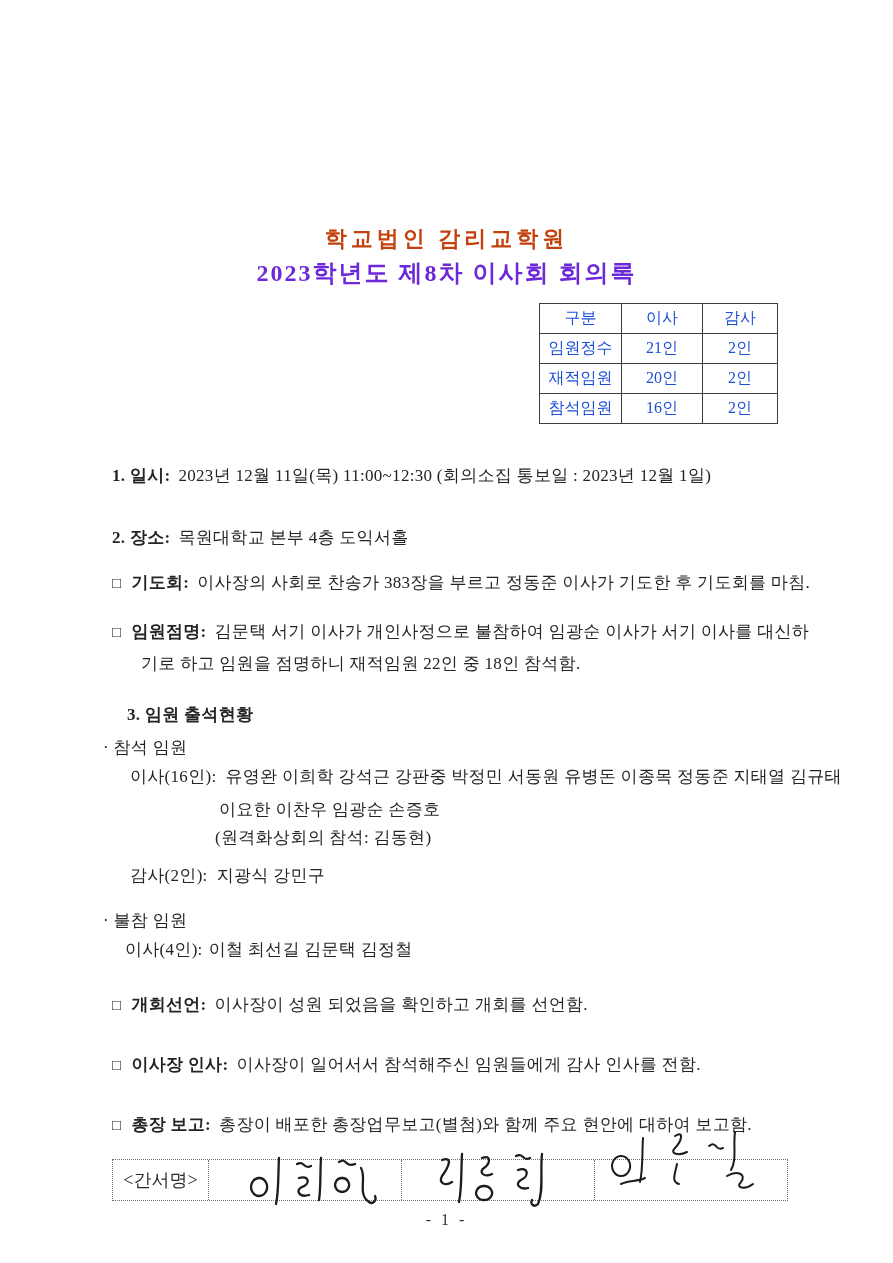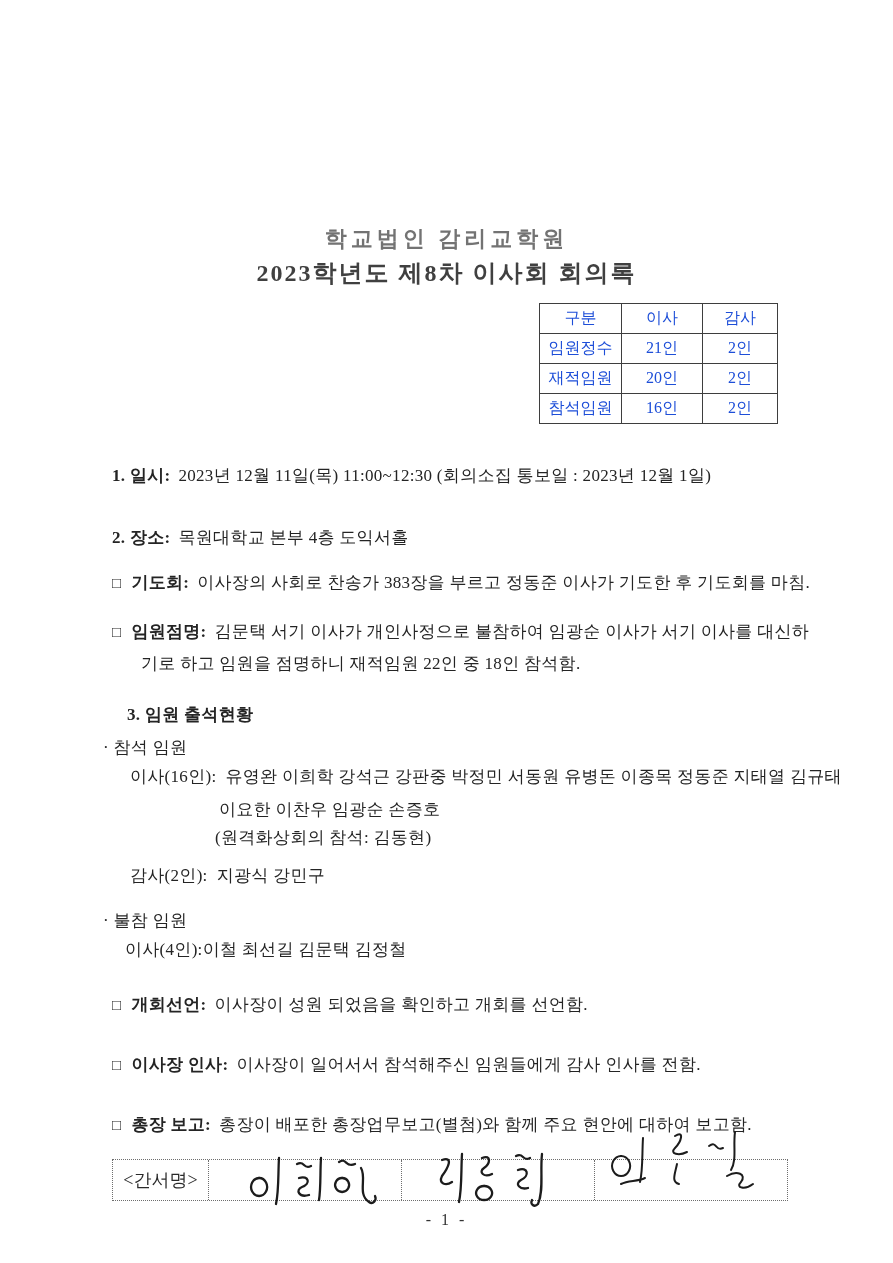--- a/index.html
+++ b/index.html
@@ -20,23 +20,23 @@
   
   .stamp { position:absolute; left:670px; top:96px; width:92px; height:108px;
            border:1.6px solid #4a4a4a; box-sizing:border-box; background:#fff; }
   .stamp-title { height:33px; border-bottom:1.4px solid #4a4a4a; display:flex;
                  align-items:center; justify-content:center; font-size:17px; letter-spacing:4px; color:#2a2a2a; }
   .stamp-sig { position:relative; height:72px; overflow:visible; }
   .stamp-sig svg { position:absolute; left:2px; top:4px; overflow:visible; }
 
   
   .title1 { position:absolute; top:224px; left:0; width:100%; text-align:center;
-            font-size:22px; font-weight:bold; letter-spacing:4px; color:#737373; }
+            font-size:22px; font-weight:bold; letter-spacing:4px; color:#c2410c; }
   .title2 { position:absolute; top:257px; left:0; width:100%; text-align:center;
-            font-size:24px; font-weight:bold; letter-spacing:2px; color:#404040; }
+            font-size:24px; font-weight:bold; letter-spacing:2px; color:#6d28d9; }
 
   
   table.att { position:absolute; left:539px; top:303px; border-collapse:collapse; }
   table.att td, table.att th { border:1.6px solid #3e3e3e; text-align:center;
         font-size:16px; font-weight:normal; color:#1d4ed8; height:30px; padding:0 4px; box-sizing:border-box; }
   .c0 { width:82px; } .c1 { width:81px; } .c2 { width:75px; }
 
   
   .sig-strip { position:absolute; left:112px; top:1159px; width:676px; height:42px;
                border:1.4px dotted #6e6e6e; box-sizing:border-box; display:flex; background:transparent; }
@@ -115,21 +115,21 @@
   <div class="line" style="left:219px; top:798px;">이요한 이찬우 임광순 손증호</div>
   <div class="line" style="left:215px; top:826px;">(원격화상회의 참석: 김동현)</div>
 
   <div class="line" style="left:130px; top:864px;">
     <span style="margin-right:9px;">감사(2인):</span><span>지광식 강민구</span>
   </div>
 
   <div class="line" style="left:103px; top:909px;">· 불참 임원</div>
 
   <div class="line" style="left:125px; top:938px;">
-    <span style="margin-right:0;">이사(4인):</span><span>이철 최선길 김문택 김정철</span>
+    <span style="margin-right:6px;">이사(4인):</span><span>이철 최선길 김문택 김정철</span>
   </div>
 
   <div class="line" style="left:112px; top:1053px;">
     <span class="marker">□</span><span class="lbl">이사장 인사:</span><span>이사장이 일어서서 참석해주신 임원들에게 감사 인사를 전함.</span>
   </div>
 
   <div class="line" style="left:112px; top:993px;">
     <span class="marker">□</span><span class="lbl">개회선언:</span><span>이사장이 성원 되었음을 확인하고 개회를 선언함.</span>
   </div>
 

